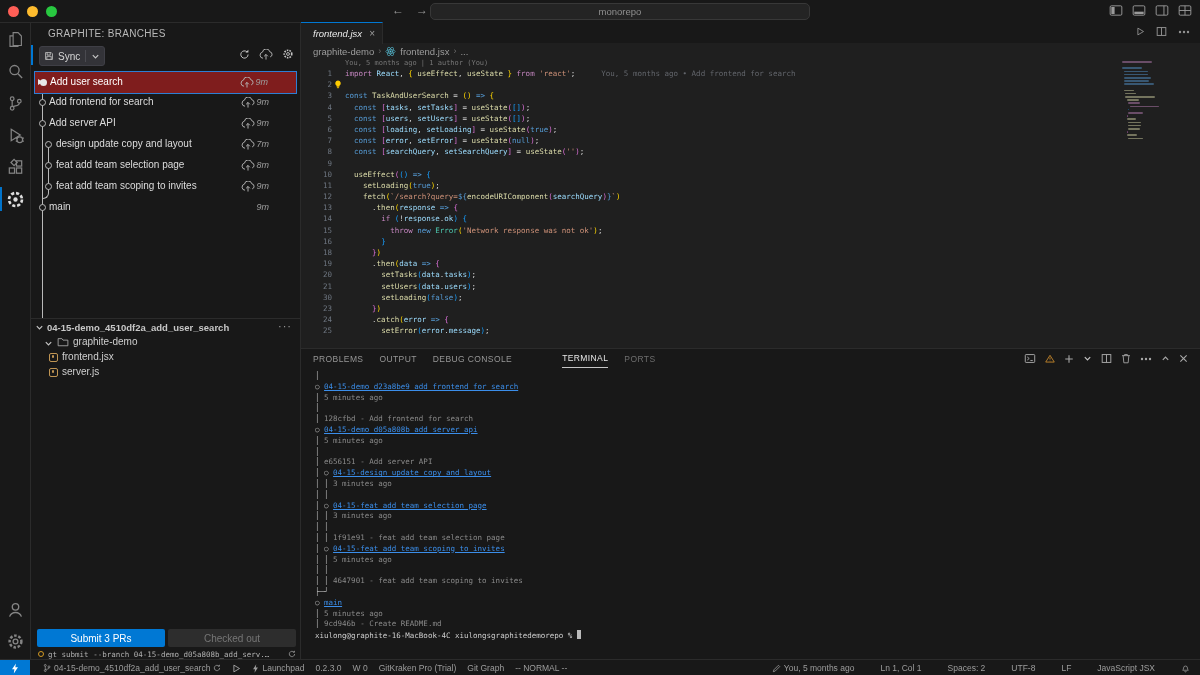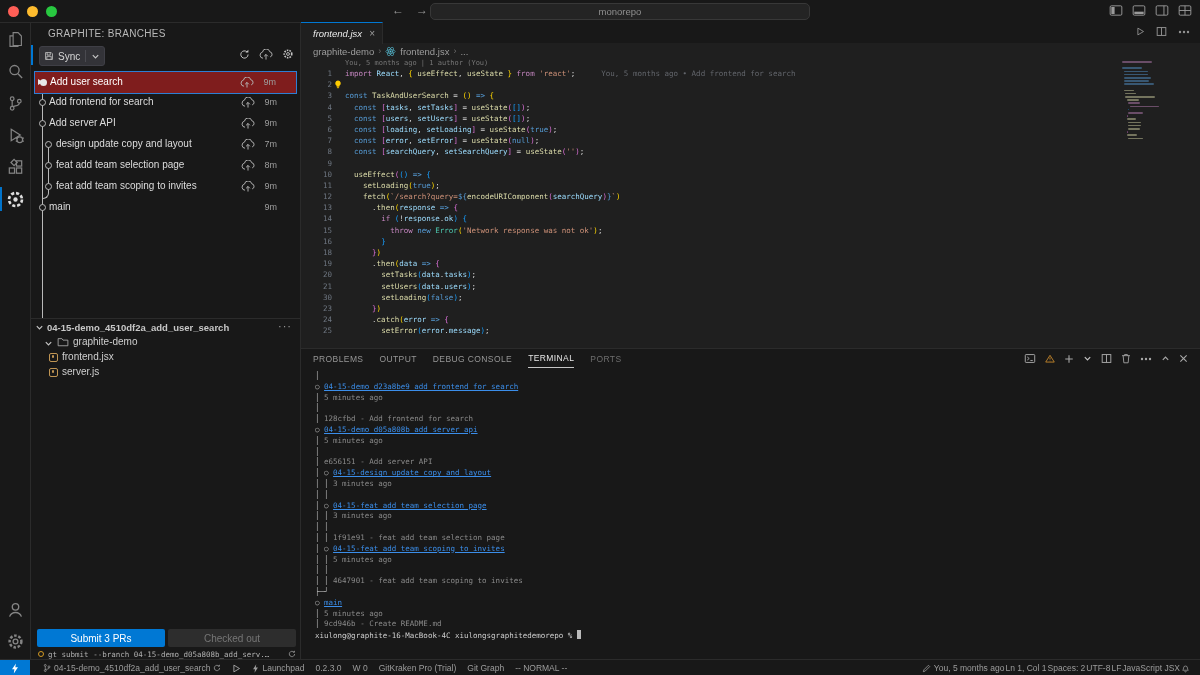--- a/index.html
+++ b/index.html
@@ -38,21 +38,21 @@
   .branch-row{position:absolute;left:3px;right:3px;height:21px;z-index:1;}
   .branch-row.sel{background:#7f1d1d;border:1px solid #2d7fd4;}
   .b-arrow{position:absolute;left:3px;top:7px;width:0;height:0;border-left:5px solid #e8e8e8;
     border-top:3.5px solid transparent;border-bottom:3.5px solid transparent;}
   .b-dot{position:absolute;top:6.5px;width:7px;height:7px;border-radius:50%;box-sizing:border-box;z-index:2;}
   .b-dot.hollow{border:1.4px solid #b9b9b9;background:#181818;}
   .b-dot.fill{background:#e8e8e8;}
   .b-label{position:absolute;top:4px;font-size:10px;color:#dcdcdc;white-space:nowrap;}
   .sel .b-label{color:#fff;}
   .b-cloud{position:absolute;right:42px;top:5px;}
-  .b-time{position:absolute;right:20px;top:5px;font-size:9px;color:#9d9d9d;}
+  .b-time{position:absolute;right:28px;top:5px;font-size:9px;color:#9d9d9d;font-style:italic;}
   .section-head{position:absolute;left:0;top:295px;width:100%;height:16px;border-top:1px solid #2b2b2b;}
   .section-head .tw{position:absolute;left:4px;top:4px;}
   .section-title{position:absolute;left:16px;top:3px;font-size:9.5px;font-weight:bold;color:#c8c8c8;white-space:nowrap;}
   .section-more{position:absolute;right:8px;top:1px;color:#9d9d9d;font-size:11px;letter-spacing:1px;}
   #file-tree{position:absolute;left:0;top:312px;width:100%;}
   .tree-row{position:relative;height:15px;font-size:10px;color:#cfcfcf;}
   .tree-row .tw{position:absolute;top:4px;}
   .tree-ic{position:absolute;top:2px;}
   .tree-label{position:absolute;top:1px;white-space:nowrap;}
   .chg-box{width:9px;height:9px;border:1.2px solid #C09553;border-radius:2px;box-sizing:border-box;position:absolute;top:2.5px;}
@@ -85,34 +85,34 @@
   .bulb{position:absolute;left:33px;top:1px;}
   .tk-kw{color:#C586C0}.tk-cb{color:#569CD6}.tk-var{color:#9CDCFE}.tk-fn{color:#DCDCAA}.tk-str{color:#CE9178}
   .tk-cls{color:#4EC9B0}.tk-wh{color:#D4D4D4}.tk-b1{color:#FFD700}.tk-b2{color:#DA70D6}.tk-b3{color:#179FFF}
   .tk-blame{color:#63666c;margin-left:26px;}
   #minimap{position:absolute;right:40px;top:2px;width:38px;}
   .mm-bar{height:1.6px;margin-bottom:1.6px;border-radius:1px;opacity:.45;}
   
   #panel{position:absolute;left:301px;top:348px;width:899px;height:311px;background:#181818;border-top:1px solid #2b2b2b;}
   .panel-tabs{position:absolute;left:12px;top:0;height:19px;display:flex;gap:16px;align-items:center;}
   .ptab{font-size:8.5px;letter-spacing:.4px;color:#969696;height:18px;line-height:18px;}
-  .ptab.active{color:#e7e7e7;border-bottom:1px solid #c5c5c5;}
+  .ptab.active{color:#e7e7e7;border-bottom:1px solid #c5c5c5;margin-left:34px;}
   .ptab.dim{color:#6e6e6e;}
   .panel-actions{position:absolute;right:12px;top:4px;display:flex;gap:9px;align-items:center;}
   #terminal{position:absolute;left:14px;top:22px;right:4px;bottom:0;overflow:hidden;
     font-family:"DejaVu Sans Mono",monospace;font-size:7.5px;}
   .tl2{height:10.8px;line-height:10.8px;white-space:pre;}
   .t-g{color:#b6b6b6}.t-d{color:#8a8a8a}.t-p{color:#cfcfcf}
   .t-br{color:#3b8eea;text-decoration:underline;text-decoration-thickness:.5px;}
   .t-cur{display:inline-block;width:4.5px;height:9px;background:#b9b9b9;vertical-align:-1.5px;}
   
   #statusbar{position:absolute;left:0;top:659px;width:1200px;height:16px;background:#181818;border-top:1px solid #2b2b2b;
     display:flex;align-items:center;font-size:8.5px;color:#9d9d9d;}
   #sb-left{display:flex;align-items:center;gap:11px;height:100%;}
-  #sb-right{margin-left:auto;display:flex;align-items:center;gap:1px;padding-right:10px;height:100%;}
+  #sb-right{margin-left:auto;display:flex;align-items:center;gap:26px;padding-right:10px;height:100%;}
   .sb-item{display:flex;align-items:center;gap:3px;white-space:nowrap;}
   .sb-remote{width:30px;height:100%;background:#0078d4;display:flex;align-items:center;justify-content:center;margin-right:2px;}
   .icn{display:inline-flex;align-items:center;}
 </style>
 </head>
 <body>
 
 <div id="app">
 
   <div id="titlebar">

